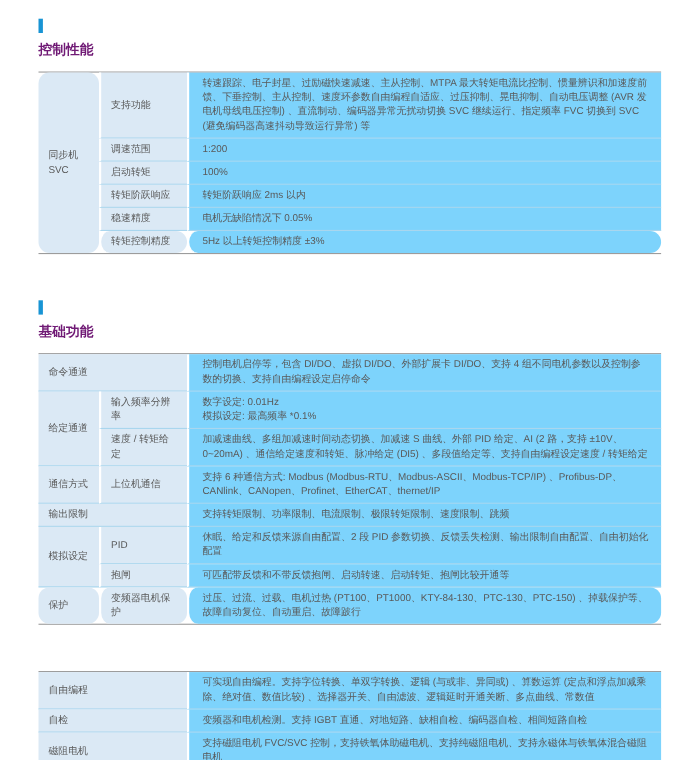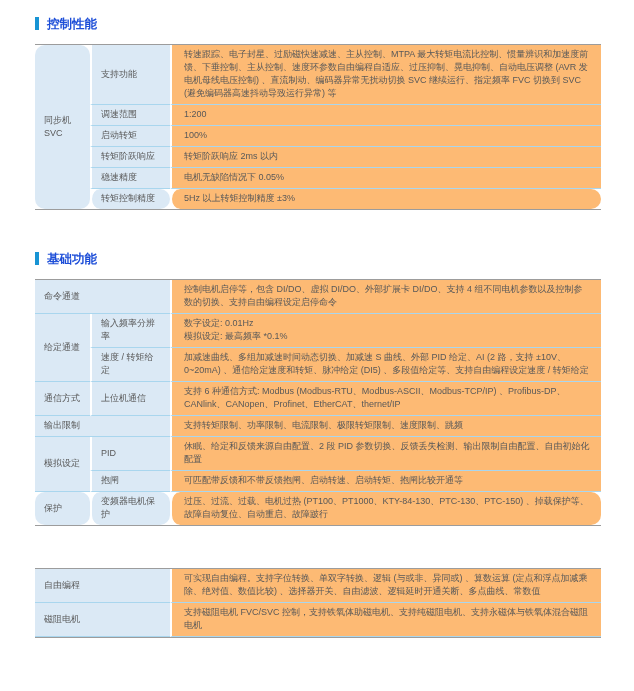--- a/index.html
+++ b/index.html
@@ -6,22 +6,23 @@
   body {
     width:634px; height:691px; overflow:hidden;
     font-family:"Liberation Sans","DejaVu Sans",sans-serif;
     -webkit-font-smoothing:antialiased;
   }
   .page { padding:17px 33px 0 35px; }
 
   .sec-title {
     display:flex; gap:8px;
     margin:0 0 13px 0;
-    font-size:12.5px; font-weight:bold; color:#1d4ed8;
+    font-size:12.5px; font-weight:bold; color:#701a75;
     line-height:14px;
+    flex-direction:column;
   }
   .sec-bar { width:4px; height:13px; background:#1894d4; flex:0 0 auto; }
 
   .tbl-wrap {
     border-top:1px solid #9c9c9c;
     border-bottom:1px solid #9c9c9c;
     margin-bottom:42px;
   }
   .tbl-wrap.last { margin-bottom:0; }
 
@@ -32,21 +33,21 @@
 
   td {
     font-size:9px; line-height:13px; color:#595959;
     vertical-align:middle;
     border-bottom:1px solid #a9d6ee;
     padding:3px 8px 4px 8px;
     word-break:break-word;
   }
   td.lbl { background:#dbe9f5; padding-left:9px;margin-left:48px; }
   td.sub, td.content { border-left:2px solid #ffffff; }
-  td.content { background:#fdba74; padding-left:12px; padding-right:10px; white-space:pre-line; }
+  td.content { background:#7dd3fc; padding-left:12px; padding-right:10px; white-space:pre-line; }
   td.nob { border-bottom:none;border-radius:10px; }
 </style>
 </head>
 <body>
 
 <div class="page">
 
   <div class="section">
     <h2 class="sec-title">
       <span class="sec-bar"></span>
@@ -151,20 +152,24 @@
         <colgroup>
             <col class="cl">
             <col>
           </colgroup>
         <tbody>
           <tr>
             <td class="lbl">自由编程</td>
             <td class="content">可实现自由编程。支持字位转换、单双字转换、逻辑 (与或非、异同或) 、算数运算 (定点和浮点加减乘除、绝对值、数值比较) 、选择器开关、自由滤波、逻辑延时开通关断、多点曲线、常数值</td>
           </tr>
           <tr>
+            <td class="lbl">自检</td>
+            <td class="content">变频器和电机检测。支持 IGBT 直通、对地短路、缺相自检、编码器自检、相间短路自检</td>
+          </tr>
+          <tr>
             <td class="lbl">磁阻电机</td>
             <td class="content">支持磁阻电机 FVC/SVC 控制，支持铁氧体助磁电机、支持纯磁阻电机、支持永磁体与铁氧体混合磁阻电机</td>
           </tr>
 
         </tbody>
       </table>
     </div>
   </div>
 
 </div>

